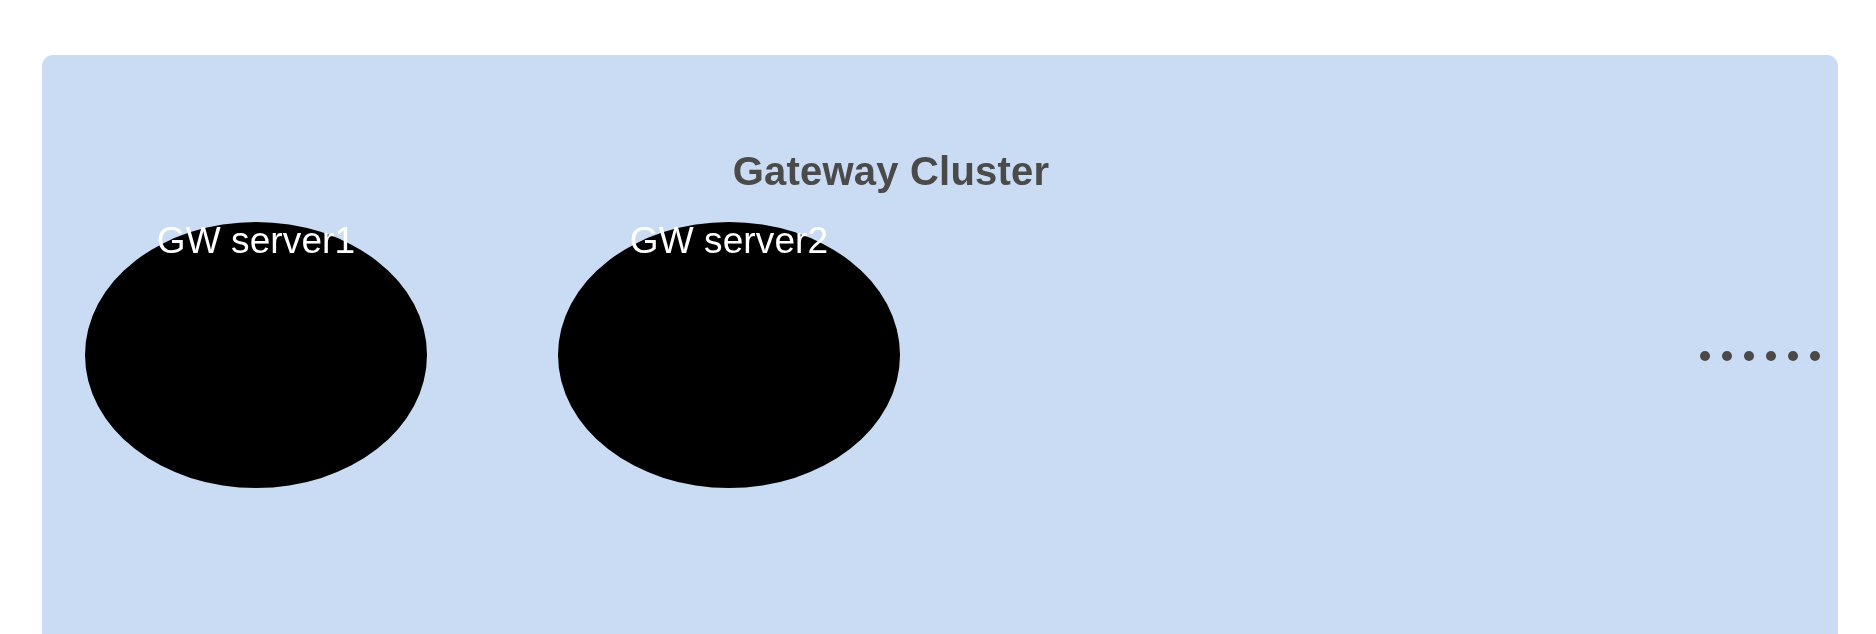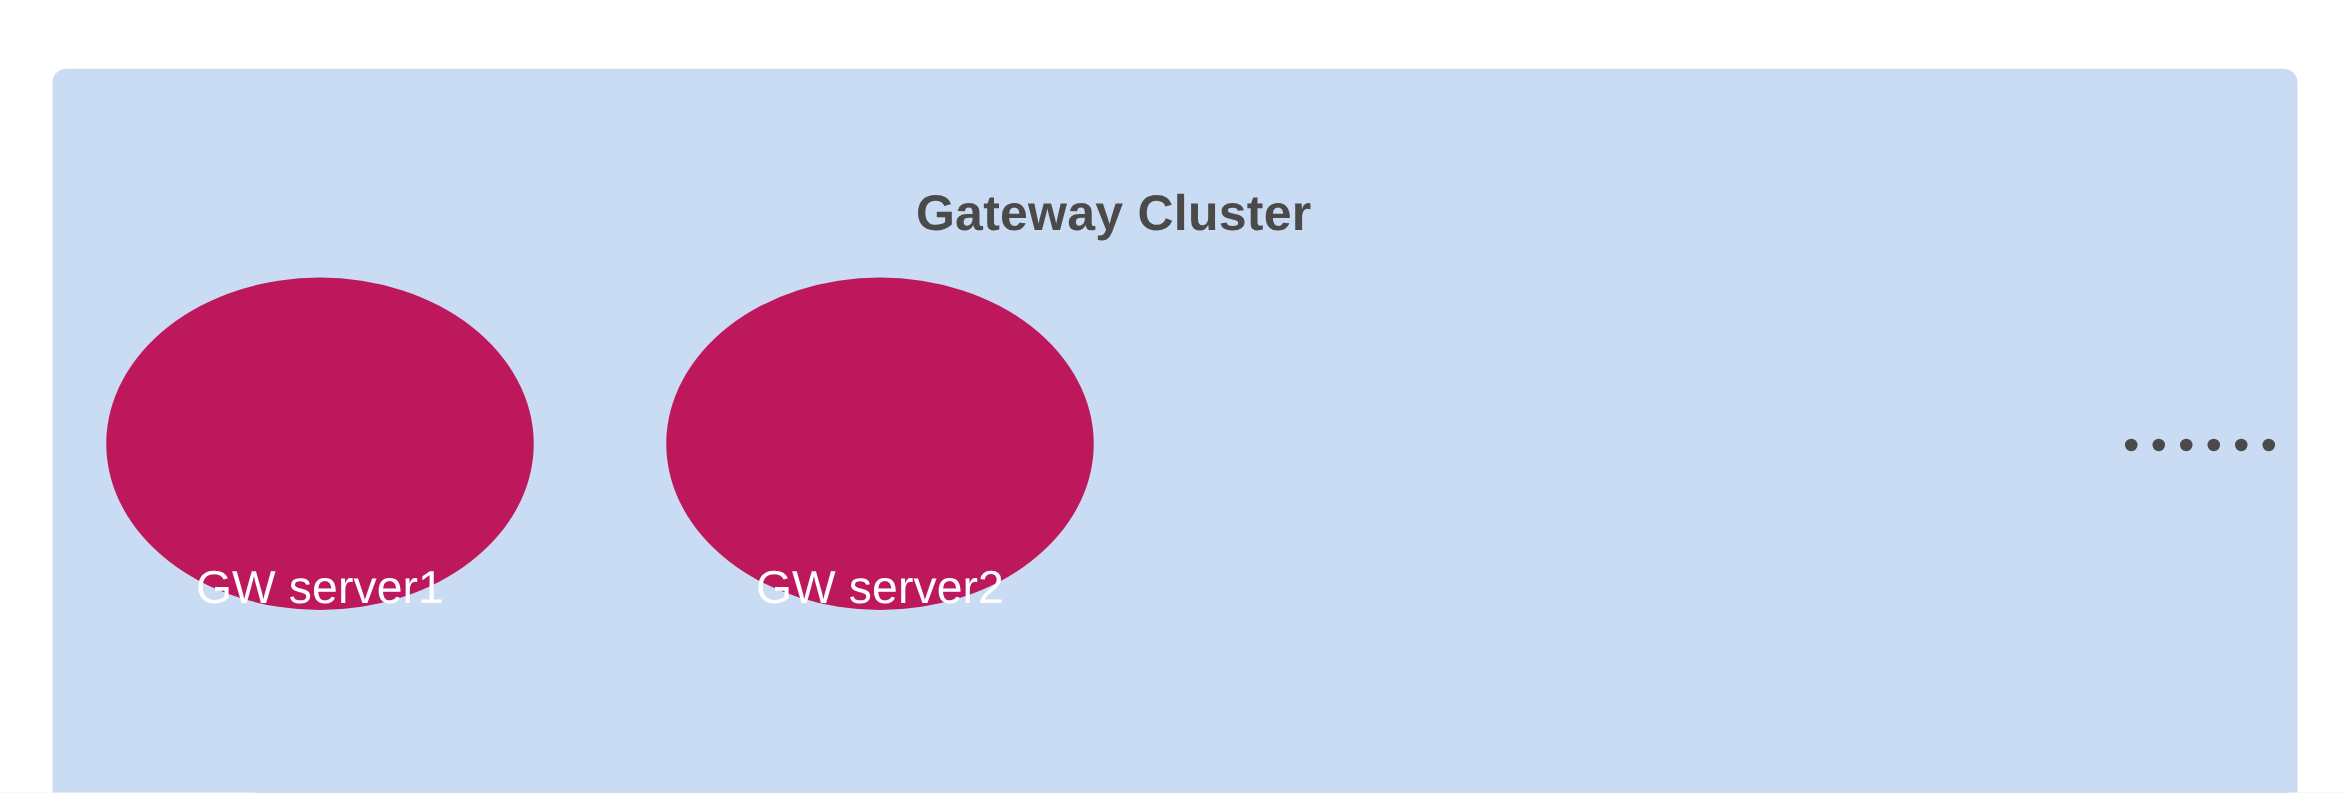--- a/index.html
+++ b/index.html
@@ -57,28 +57,28 @@
     top: 0;
     width: 1796px;
     height: 525px;
   }
 
   .node-ellipse {
     position: absolute;
     top: 167px;
     width: 342px;
     height: 266px;
-    background: #be185d;
+    background: #000000;
     border-radius: 50%;
     display: flex;
-    align-items: flex-end;
+    align-items: flex-start;
     justify-content: center;
   }
   .node-ellipse.n0 { left: 43px; }
-  .node-ellipse.n1 { left: 491px; }
+  .node-ellipse.n1 { left: 516px; }
   .node-ellipse.n2 { left: 948px; }
 
   .node-label {
     font-size: 37px;
     font-weight: normal;
     color: #ffffff;
     line-height: 1;
     white-space: nowrap;
     letter-spacing: 0.1px;
   }

